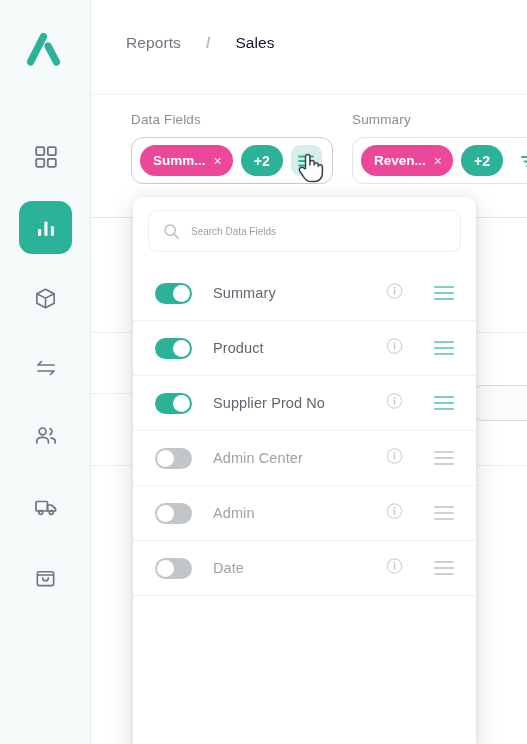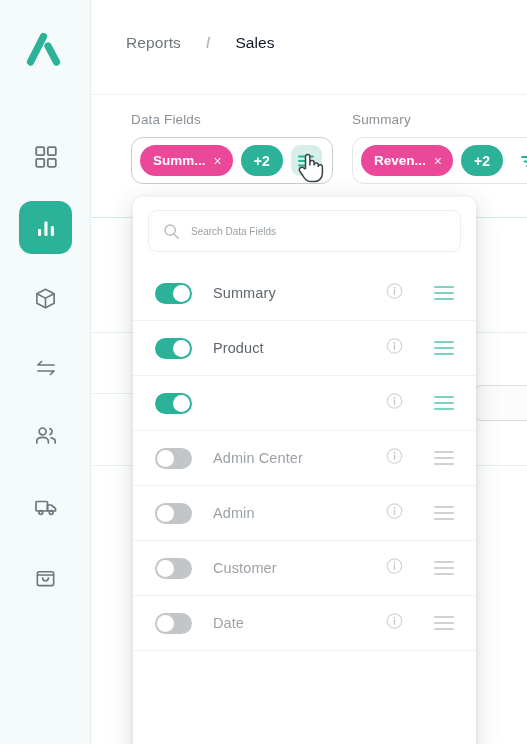--- a/index.html
+++ b/index.html
@@ -353,20 +353,21 @@
           <div class="row-drag">
             <i></i>
             <i></i>
             <i></i>
           </div>
         </div>
         <div class="row on">
           <div class="toggle on">
             <span class="knob"></span>
           </div>
+          <div class="row-label">Supplier Prod No</div>
           <div class="row-info"><svg width="17" height="17" viewBox="0 0 18 18">
               <circle cx="9" cy="9" r="7.6" fill="none" stroke="#d2d5d8" stroke-width="1.3"></circle>
               <path d="M9 7.8 V12.4" stroke="#c2c6ca" stroke-width="1.4" stroke-linecap="round"></path>
               <circle cx="9" cy="5.5" r=".95" fill="#c2c6ca"></circle>
             </svg></div>
           <div class="row-drag">
             <i></i>
             <i></i>
             <i></i>
           </div>
@@ -385,36 +386,20 @@
             <i></i>
             <i></i>
             <i></i>
           </div>
         </div>
         <div class="row">
           <div class="toggle">
             <span class="knob"></span>
           </div>
           <div class="row-label">Admin</div>
-          <div class="row-info"><svg width="17" height="17" viewBox="0 0 18 18">
-              <circle cx="9" cy="9" r="7.6" fill="none" stroke="#d2d5d8" stroke-width="1.3"></circle>
-              <path d="M9 7.8 V12.4" stroke="#c2c6ca" stroke-width="1.4" stroke-linecap="round"></path>
-              <circle cx="9" cy="5.5" r=".95" fill="#c2c6ca"></circle>
-            </svg></div>
-          <div class="row-drag">
-            <i></i>
-            <i></i>
-            <i></i>
-          </div>
-        </div>
-        <div class="row">
-          <div class="toggle">
-            <span class="knob"></span>
-          </div>
-          <div class="row-label">Customer</div>
           <div class="row-info"><svg width="17" height="17" viewBox="0 0 18 18">
               <circle cx="9" cy="9" r="7.6" fill="none" stroke="#d2d5d8" stroke-width="1.3"></circle>
               <path d="M9 7.8 V12.4" stroke="#c2c6ca" stroke-width="1.4" stroke-linecap="round"></path>
               <circle cx="9" cy="5.5" r=".95" fill="#c2c6ca"></circle>
             </svg></div>
           <div class="row-drag">
             <i></i>
             <i></i>
             <i></i>
           </div>

